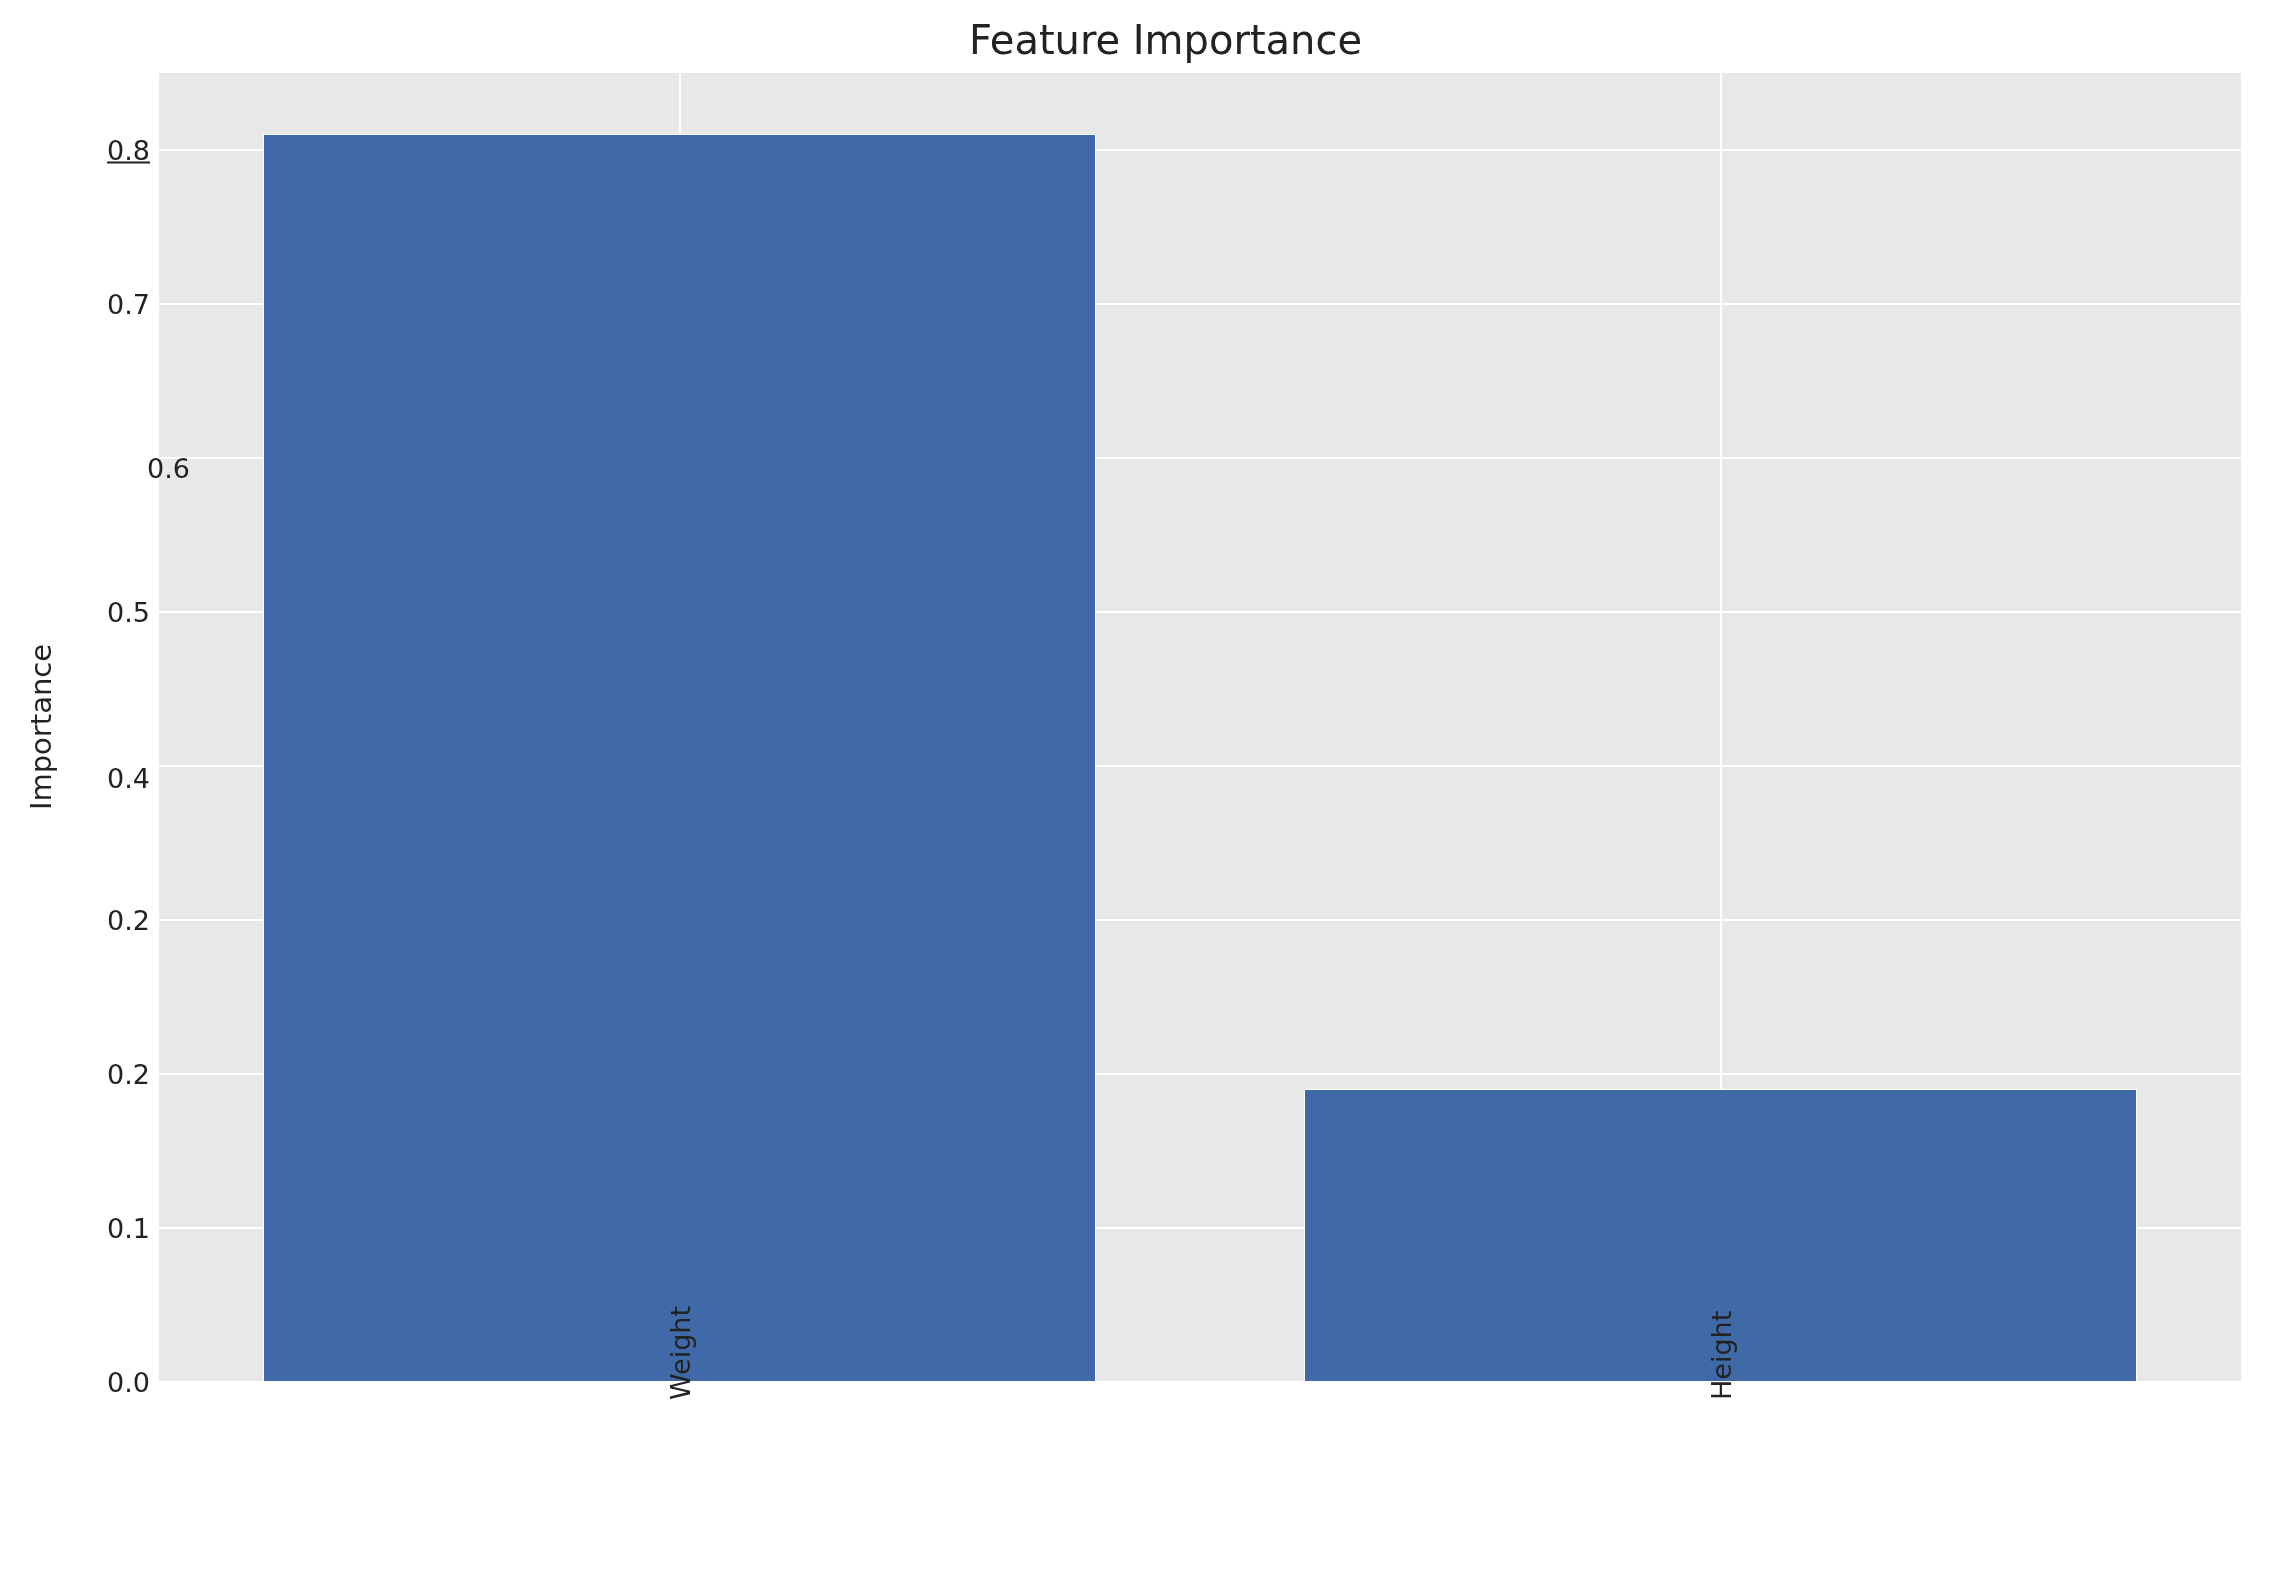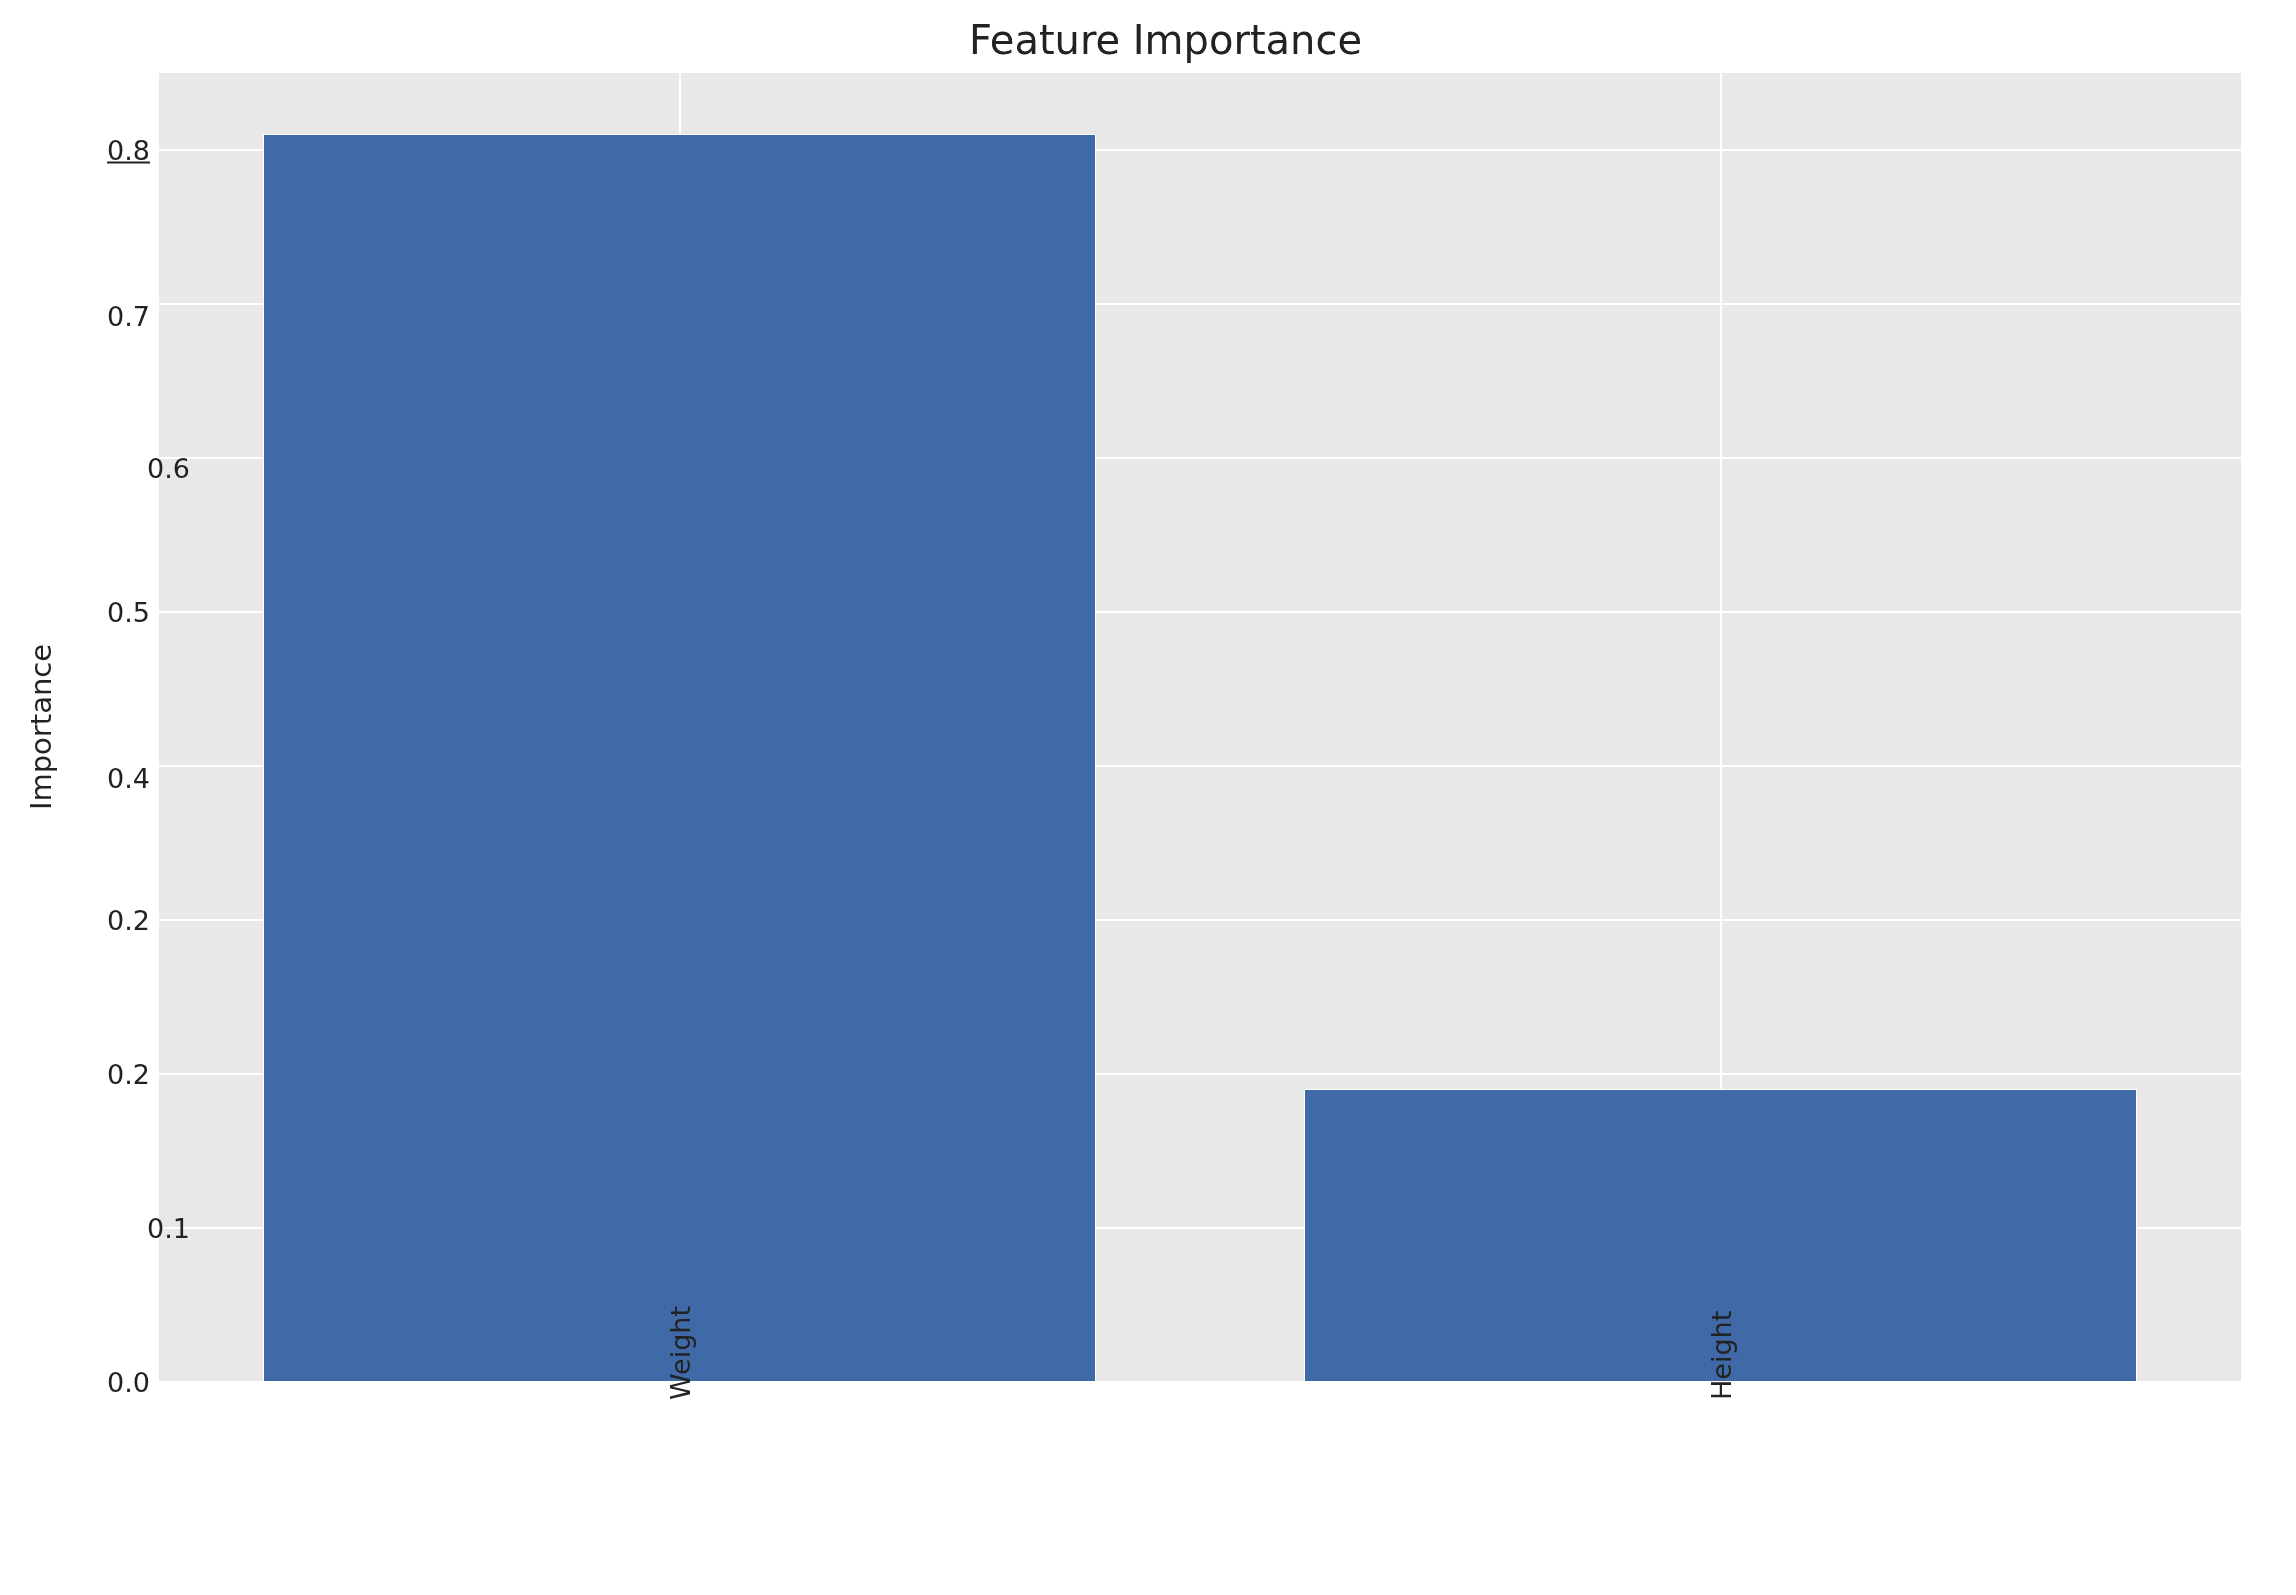--- a/index.html
+++ b/index.html
@@ -31,27 +31,27 @@
       <div class="gridline-h" style="top: 230px;"></div>
       <div class="gridline-h" style="top: 76px;"></div>
       <div class="gridline-v" style="left: 520px;"></div>
       <div class="bar" style="left: 104px; width: 833px; height: 1248px; background: rgb(63, 106, 167);"></div>
       <div class="gridline-v" style="left: 1561px;"></div>
       <div class="bar" style="left: 1145px; width: 833px; height: 293px; background: rgb(63, 106, 167);"></div>
     </div>
 
   <div id="yticks">
       <div class="ytick" style="top: 1382px;">0.0</div>
-      <div class="ytick" style="top: 1228px; padding-left: 40px;">0.1</div>
+      <div class="ytick" style="top: 1228px;">0.1</div>
       <div class="ytick" style="top: 1074px;">0.2</div>
       <div class="ytick" style="top: 920px;">0.2</div>
       <div class="ytick" style="top: 778px;">0.4</div>
       <div class="ytick" style="top: 612px;">0.5</div>
       <div class="ytick" style="top: 468px; padding-left: 40px;">0.6</div>
-      <div class="ytick" style="top: 316px;">0.7</div>
+      <div class="ytick" style="top: 304px;">0.7</div>
       <div class="ytick" style="top: 150px; text-decoration: underline;">0.8</div>
     </div>
   <div id="xticks">
       <div class="xtick" style="left: 680px;">Weight</div>
       <div class="xtick" style="left: 1721px;">Height</div>
     </div>
 
   <div class="ylabel">Importance</div>
 </div>
 

